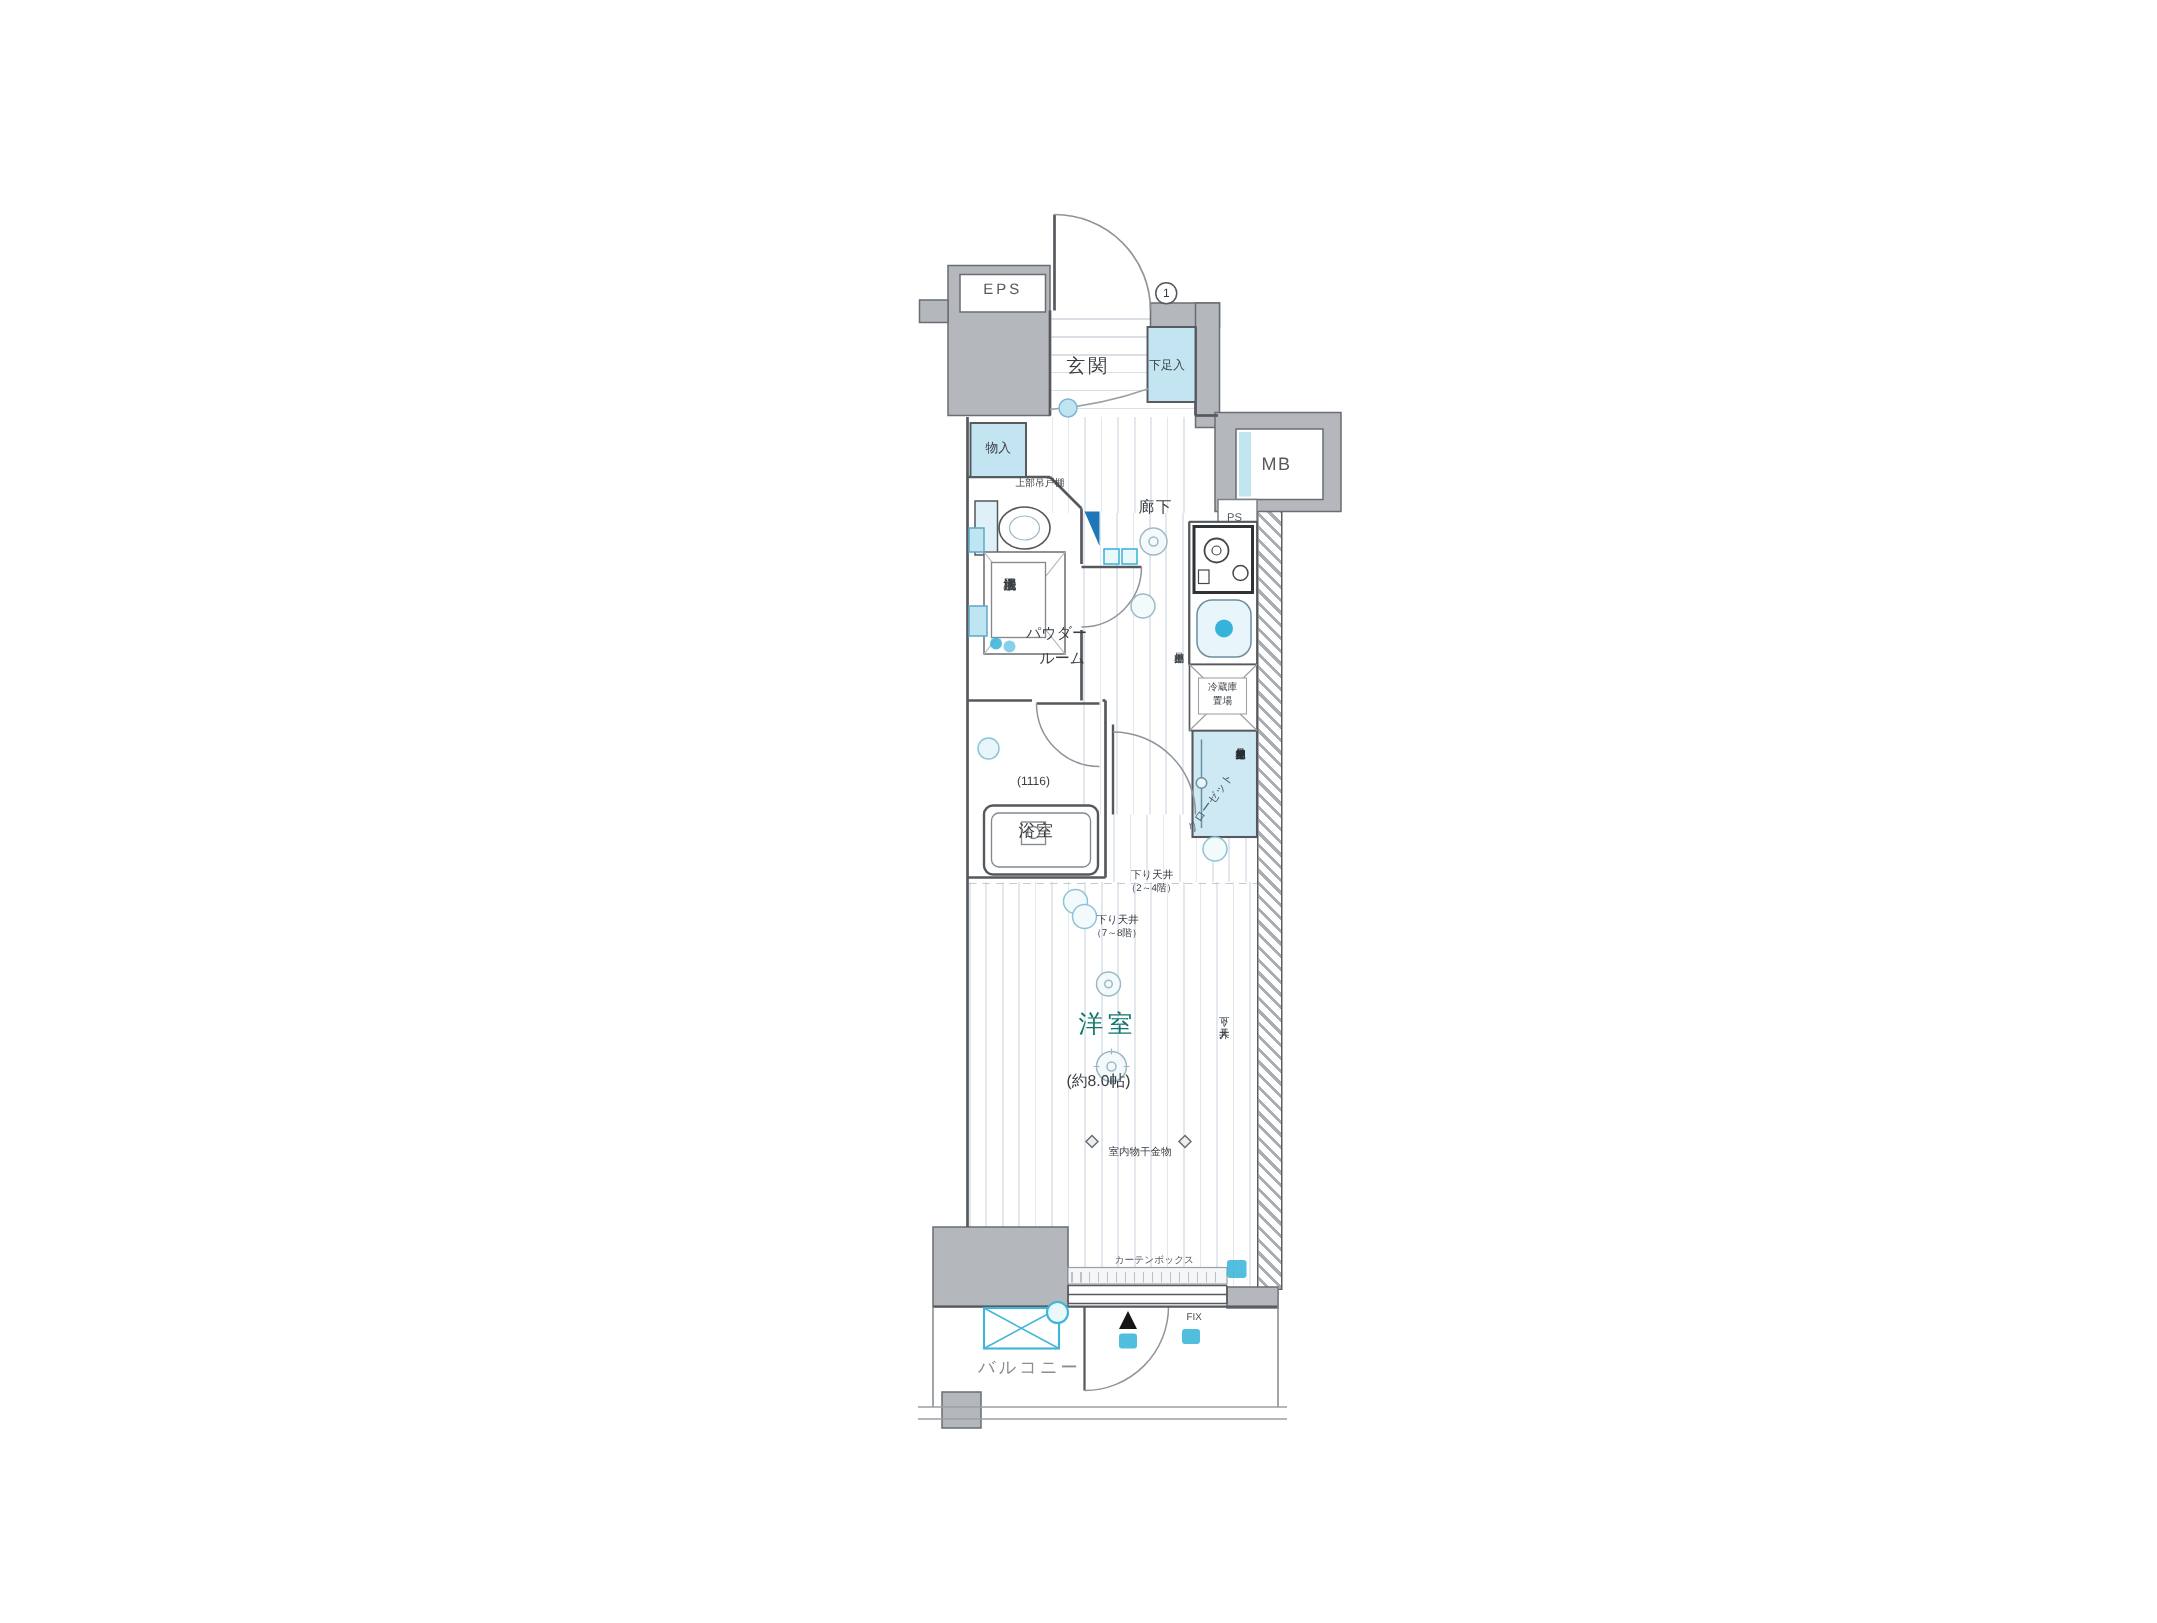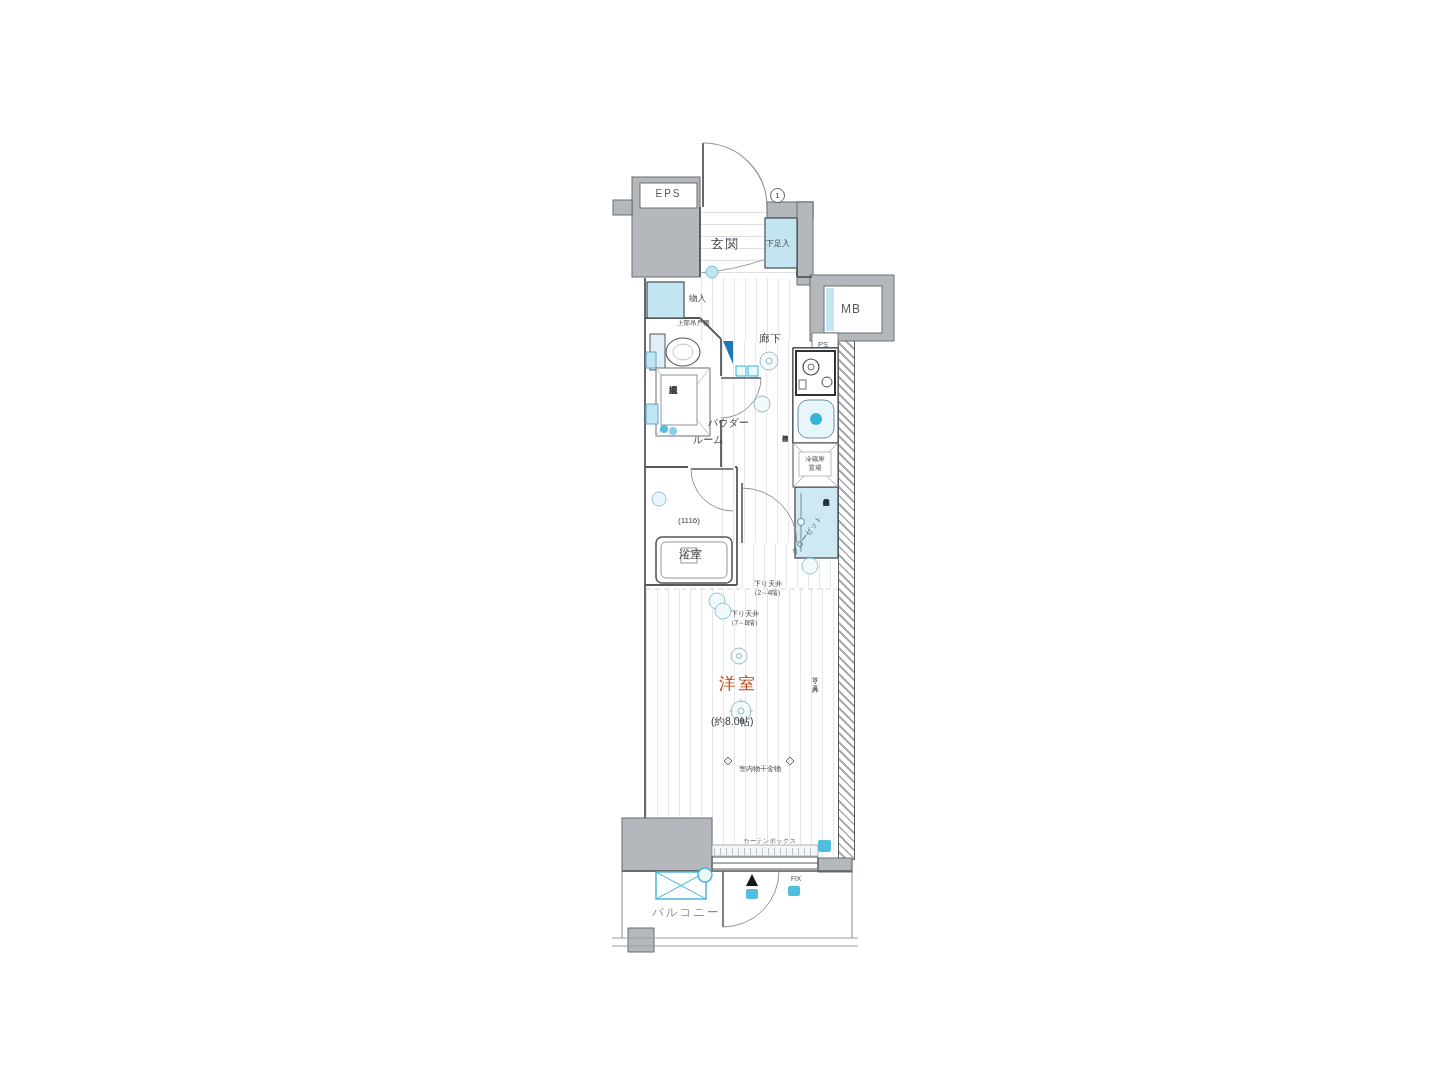--- a/index.html
+++ b/index.html
@@ -185,38 +185,38 @@
 
     <path d="M646,589 H838" stroke="#c3cbd1" stroke-width="0.8" stroke-dasharray="5,4" fill="none"></path>
   </svg>
 
   <div class="lbl center" style="left:640px;top:188px;width:57px;font-size:10px;letter-spacing:2px;color:#55595d;">EPS</div>
   <div class="lbl circle-mark" style="left:770px;top:188px;">1</div>
   <div class="lbl" style="left:711px;top:238px;font-size:12.5px;letter-spacing:2px;">玄関</div>
   <div class="lbl center" style="left:766px;top:240px;width:18px;font-size:8px;">下足入</div>
   <div class="lbl" style="left:841px;top:303px;font-size:12px;letter-spacing:1px;color:#55595d;">MB</div>
   <div class="lbl" style="left:818px;top:341px;font-size:7.5px;color:#55595d;">PS</div>
-  <div class="lbl center" style="left:647px;top:294px;width:37px;font-size:8.5px;padding-left:32px;">物入</div>
+  <div class="lbl center" style="left:647px;top:294px;width:37px;font-size:8.5px;">物入</div>
   <div class="lbl" style="left:759px;top:333px;font-size:10.5px;letter-spacing:1px;">廊下</div>
   <div class="lbl" style="left:677px;top:319px;font-size:6.5px;">上部吊戸棚</div>
   <div class="lbl vert" style="left:668px;top:379px;height:32px;font-size:8.5px;line-height:1.15;white-space:normal;">洗濯機置場</div>
-  <div class="lbl" style="left:684px;top:417px;font-size:10px;margin-left:24px;">パウダー</div>
+  <div class="lbl" style="left:684px;top:417px;font-size:10px;">パウダー</div>
   <div class="lbl" style="left:693px;top:434px;font-size:10px;">ルーム</div>
   <div class="lbl" style="left:679px;top:502px;font-size:11px;letter-spacing:1px;margin-top:46px;">浴室</div>
   <div class="lbl" style="left:678px;top:517px;font-size:8px;">(1116)</div>
   <div class="lbl center" style="left:800px;top:455px;width:30px;font-size:6.5px;">冷蔵庫</div>
   <div class="lbl center" style="left:800px;top:464px;width:30px;font-size:6.5px;">置場</div>
   <div class="lbl vert" style="left:782px;top:430px;height:44px;font-size:6.5px;">上部吊戸棚</div>
   <div class="lbl" style="left:797px;top:548px;font-size:7.5px;transform:rotate(-54deg);transform-origin:left bottom;color:#44606e;">クローゼット</div>
   <div class="lbl vert" style="left:823px;top:494px;height:46px;font-size:6.5px;font-weight:bold;color:#2a2e32;">上部吊戸棚</div>
   <div class="lbl" style="left:754px;top:580px;font-size:7px;">下り天井</div>
   <div class="lbl" style="left:751px;top:589px;font-size:6.5px;">（2～4階）</div>
   <div class="lbl" style="left:731px;top:610px;font-size:7px;">下り天井</div>
   <div class="lbl" style="left:728px;top:619px;font-size:6.5px;">（7～8階）</div>
   <div class="lbl vert" style="left:811px;top:672px;height:48px;font-size:7px;">下り天井</div>
-  <div class="lbl" style="left:719px;top:674px;font-size:16.5px;letter-spacing:3px;color:#c2410c;">洋室</div>
+  <div class="lbl" style="left:719px;top:674px;font-size:16.5px;letter-spacing:3px;color:#0f766e;">洋室</div>
   <div class="lbl" style="left:711px;top:716px;font-size:10.5px;">(約8.0帖)</div>
   <div class="lbl" style="left:739px;top:765px;font-size:7px;">室内物干金物</div>
   <div class="lbl" style="left:743px;top:837px;font-size:6.5px;color:#55595d;">カーテンボックス</div>
   <div class="lbl" style="left:791px;top:875px;font-size:6.5px;color:#44484c;">FIX</div>
   <div class="lbl" style="left:652px;top:906px;font-size:11.5px;letter-spacing:2px;color:#8a8e92;">バルコニー</div>
 
 </div>
 
 </body></html>

